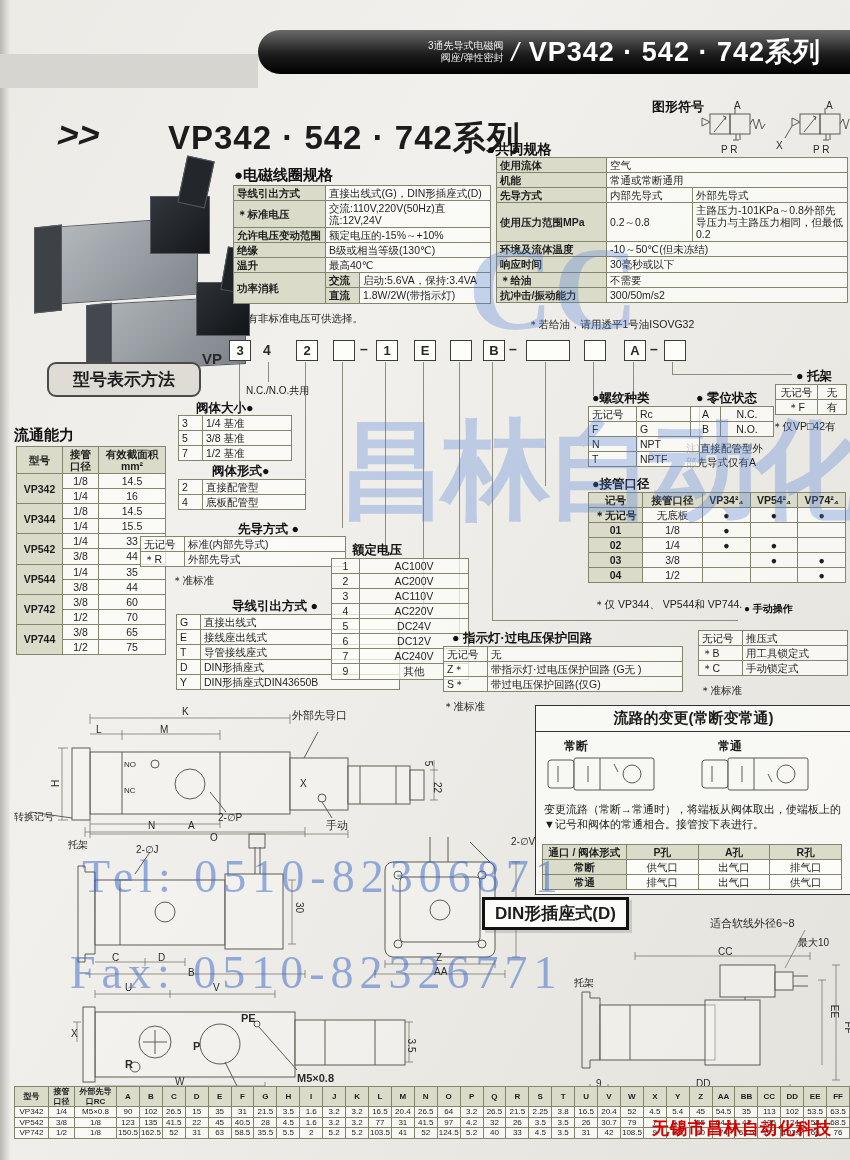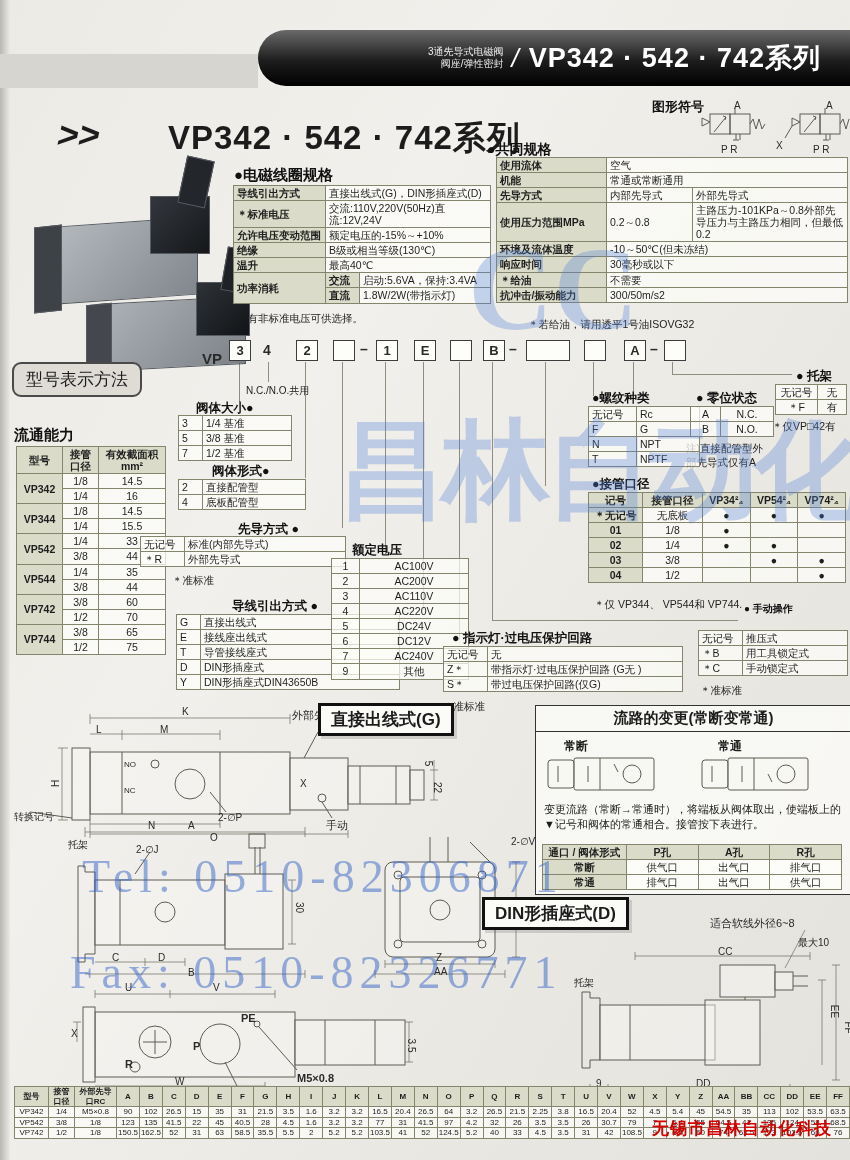--- a/index.html
+++ b/index.html
@@ -3,21 +3,21 @@
 <meta charset="utf-8">
 <style>
   html,body{margin:0;padding:0;background:#9a9894;}
   .page{position:relative;width:850px;height:1160px;margin:0 auto;overflow:hidden;
         background:linear-gradient(120deg,#eceae5 0%,#f2f0ec 35%,#eae8e3 70%,#e4e2dd 100%);
         font-family:"Liberation Sans","DejaVu Sans",sans-serif;color:#1c1c1c;}
   .abs{position:absolute;}
   .spine{position:absolute;left:0;top:0;width:10px;height:100%;background:linear-gradient(90deg,#b9b7b2,#eceae5);}
   .topgray{position:absolute;left:0;top:54px;width:258px;height:34px;background:#d7d5d0;}
   
-  .hbar{position:absolute;left:258px;top:30px;width:592px;height:56px;border-radius:30px 0 0 30px;
+  .hbar{position:absolute;left:258px;top:30px;width:592px;height:44px;border-radius:30px 0 0 30px;
         background:linear-gradient(180deg,#6a6a6a,#1d1d1d 55%,#000);display:flex;align-items:center;}
   .hsmall{color:#eee;font-size:10px;line-height:1.25;text-align:right;margin-left:170px;white-space:pre-line;}
   .hslash{color:#fff;font-size:26px;margin:0 10px 0 8px;font-style:italic;}
   .hseries{color:#fff;font-size:27px;font-weight:bold;letter-spacing:1px;}
   
   .t1{font-size:21px;font-weight:bold;}
   .chev{font-size:36px;font-weight:bold;transform:skewX(-12deg);}
   .t2{font-size:33px;font-weight:bold;letter-spacing:1px;}
   .sec{font-weight:bold;color:#111;}
   .note{font-size:10.5px;color:#222;}
@@ -37,21 +37,21 @@
         line-height:19px;font-size:13px;font-weight:bold;}
   .mbox.wide{width:42px;}
   .mtext{font-size:14px;font-weight:bold;}
   .mdash{font-size:14px;font-weight:bold;}
   .lnv{position:absolute;width:1px;background:#8d8d80;z-index:5;}
   .lnh{position:absolute;height:1px;background:#8d8d80;z-index:5;}
   
   .blackbox{position:absolute;border:3px solid #111;background:#fbfbf8;font-size:17px;font-weight:bold;
             padding:2px 10px;box-shadow:3px 3px 0 #55555533;z-index:15;}
   .badge{position:absolute;border:2px solid #4a4a4a;border-radius:9px;background:#dedcd5;font-size:17px;
-         font-weight:normal;padding:4px 12px;z-index:15;}
+         font-weight:bold;padding:4px 24px;z-index:15;margin-left:35px;}
   
   .panel{position:absolute;border:1.5px solid #333;background:rgba(250,250,247,.85);z-index:11;}
   .panel .ptitle{border-bottom:1.5px solid #333;text-align:center;font-weight:bold;font-size:15px;padding:3px 0;}
   .panel .pdesc{font-size:11px;line-height:1.35;padding:4px 8px;}
   
   .draw{position:absolute;z-index:8;}
   .draw svg{overflow:visible;}
   .dim{stroke:#5c5c52;stroke-width:1;fill:none;}
   .thin{stroke:#6b6b60;stroke-width:.7;fill:none;}
   .fillc{fill:rgba(245,245,242,.5);}
@@ -595,21 +595,20 @@
           <td>带指示灯·过电压保护回路 (G无 )</td>
         </tr>
         <tr>
           <td>S＊</td>
           <td>带过电压保护回路(仅G)</td>
         </tr>
       </tbody>
   </table>
   <div class="abs note" style="left:443px;top:700px;">＊准标准</div>
 
-  <div class="blackbox" style="left:318px;top:703px;">直接出线式(G)</div>
 
   <div class="draw" style="left:60px;top:700px;width:400px;height:140px;">
     <svg width="400" height="140" viewBox="0 0 400 140">
       <g class="dim">
         <rect class="fillc" x="30" y="52" width="200" height="62"></rect>
         <rect class="fillc" x="12" y="48" width="18" height="72"></rect>
         <line x1="62" y1="52" x2="62" y2="114"></line>
           <line x1="160" y1="52" x2="160" y2="114"></line>
         <circle cx="130" cy="84" r="15"></circle>
           <circle cx="95" cy="64" r="4"></circle>

